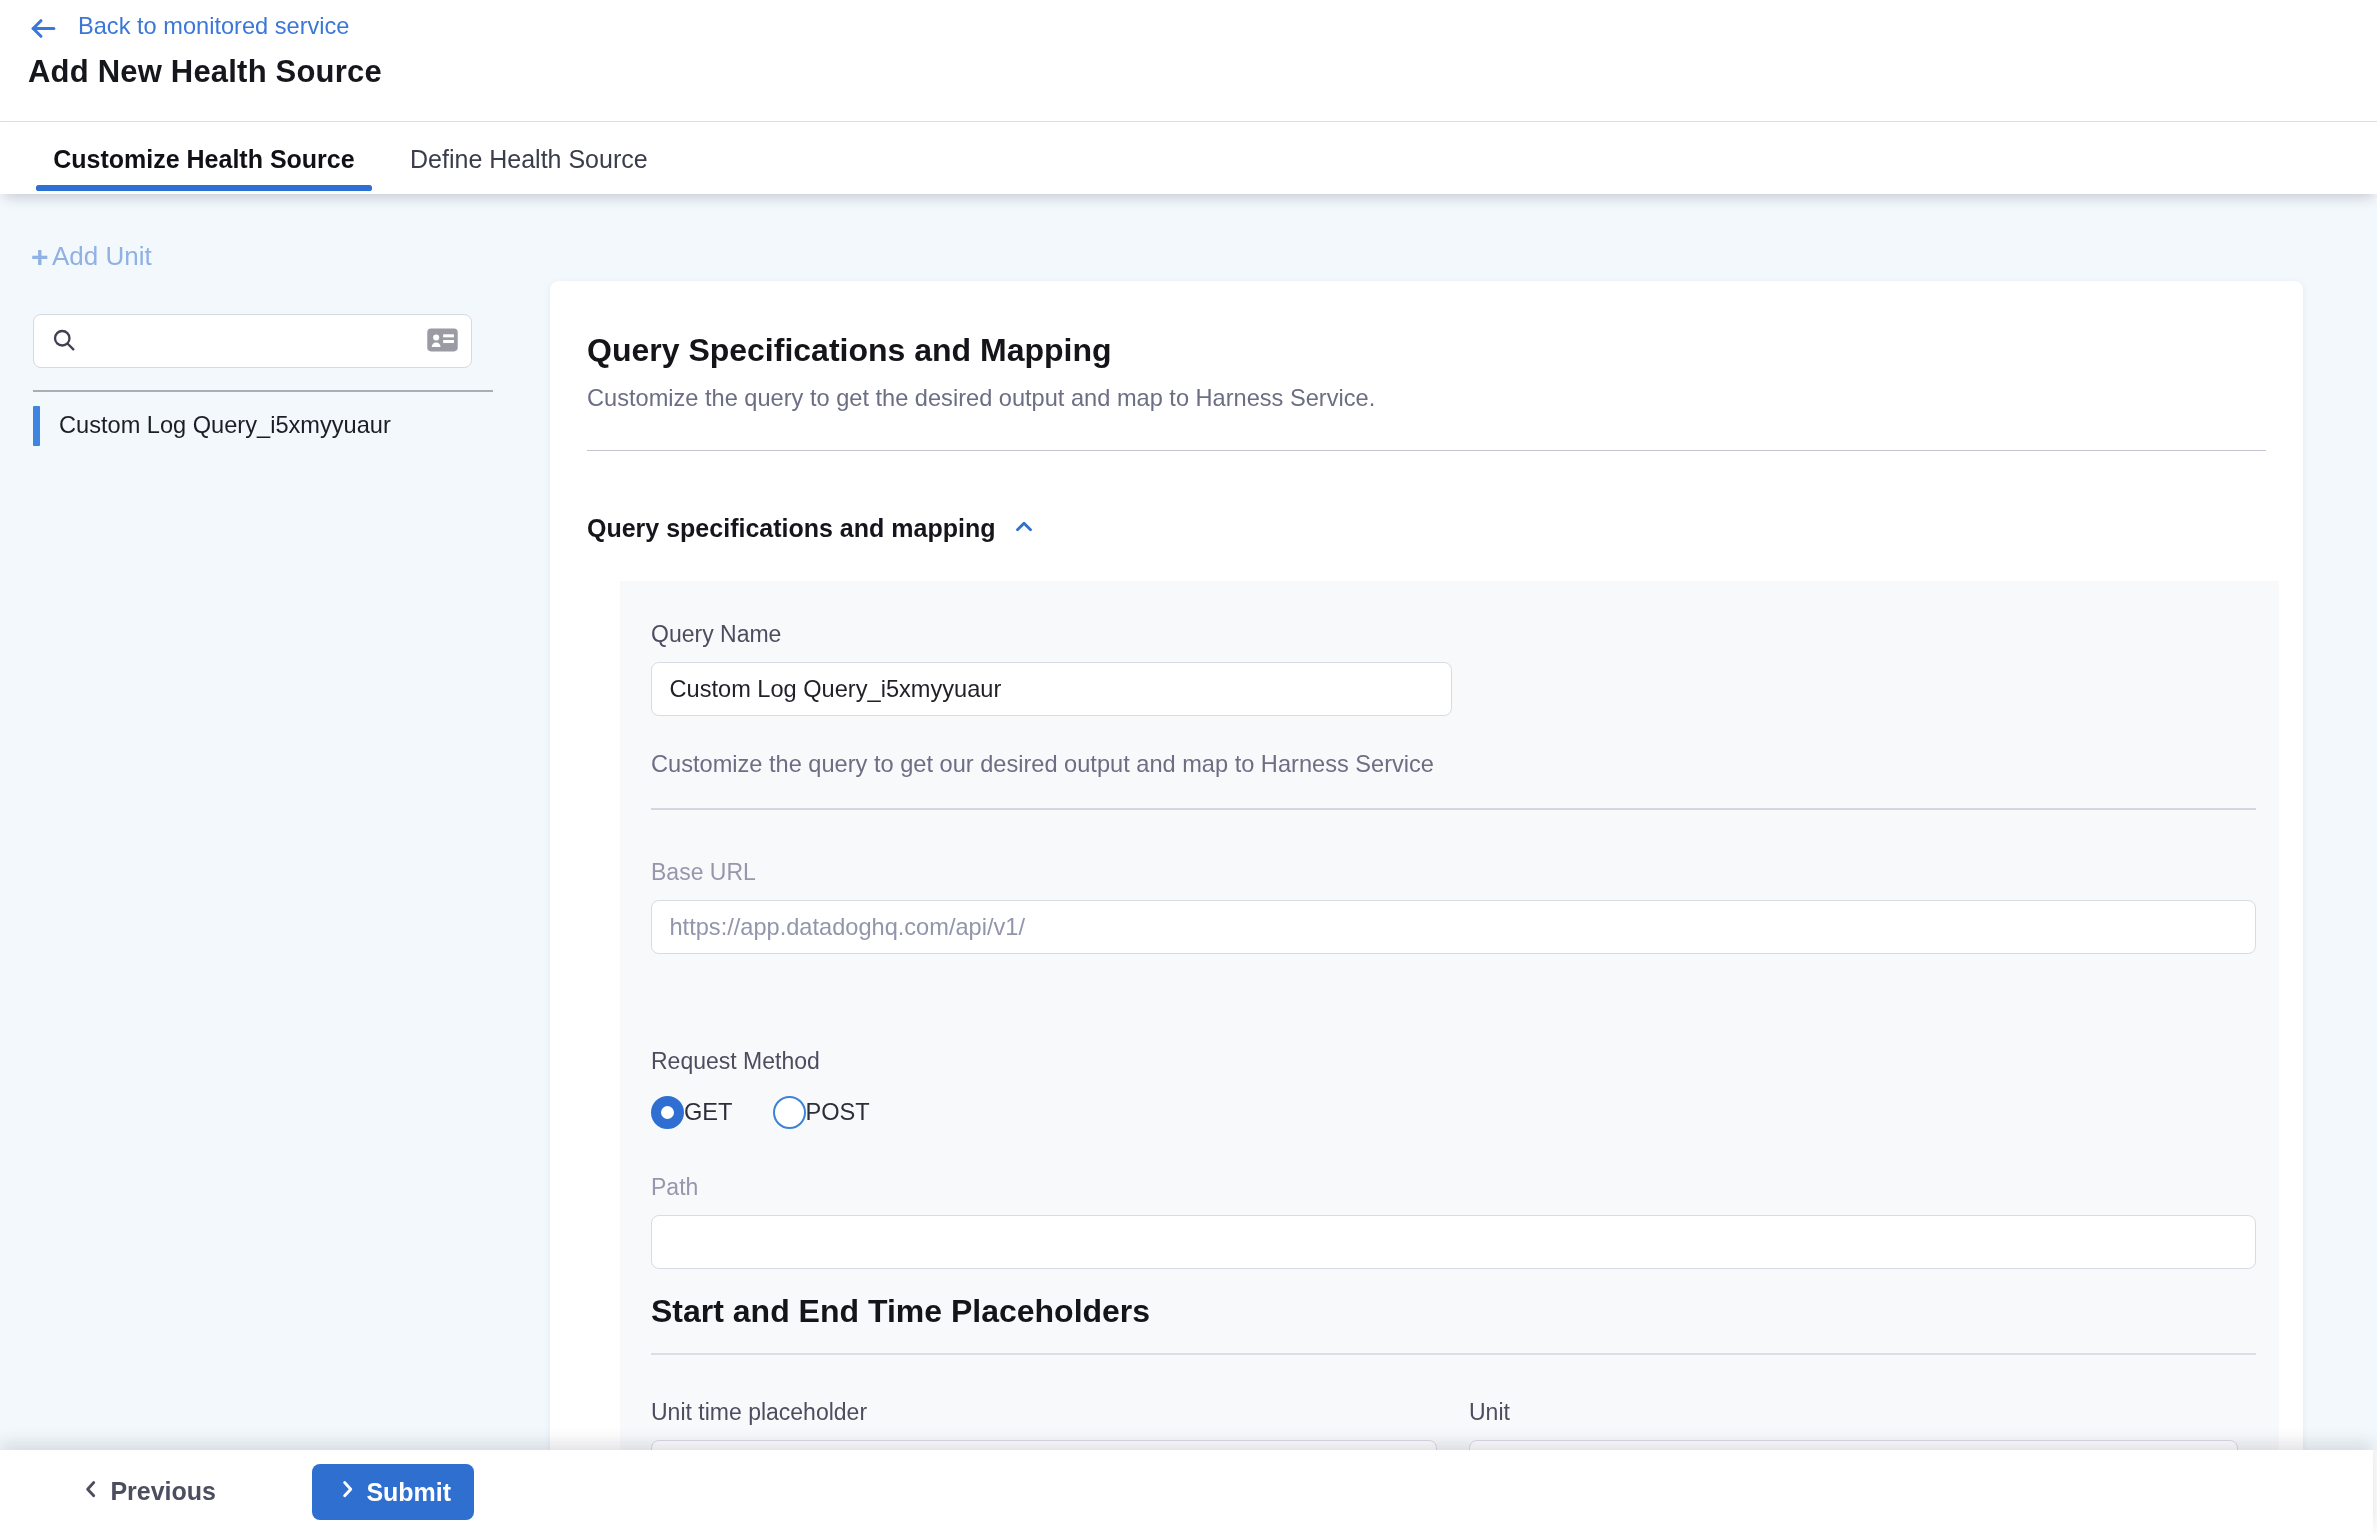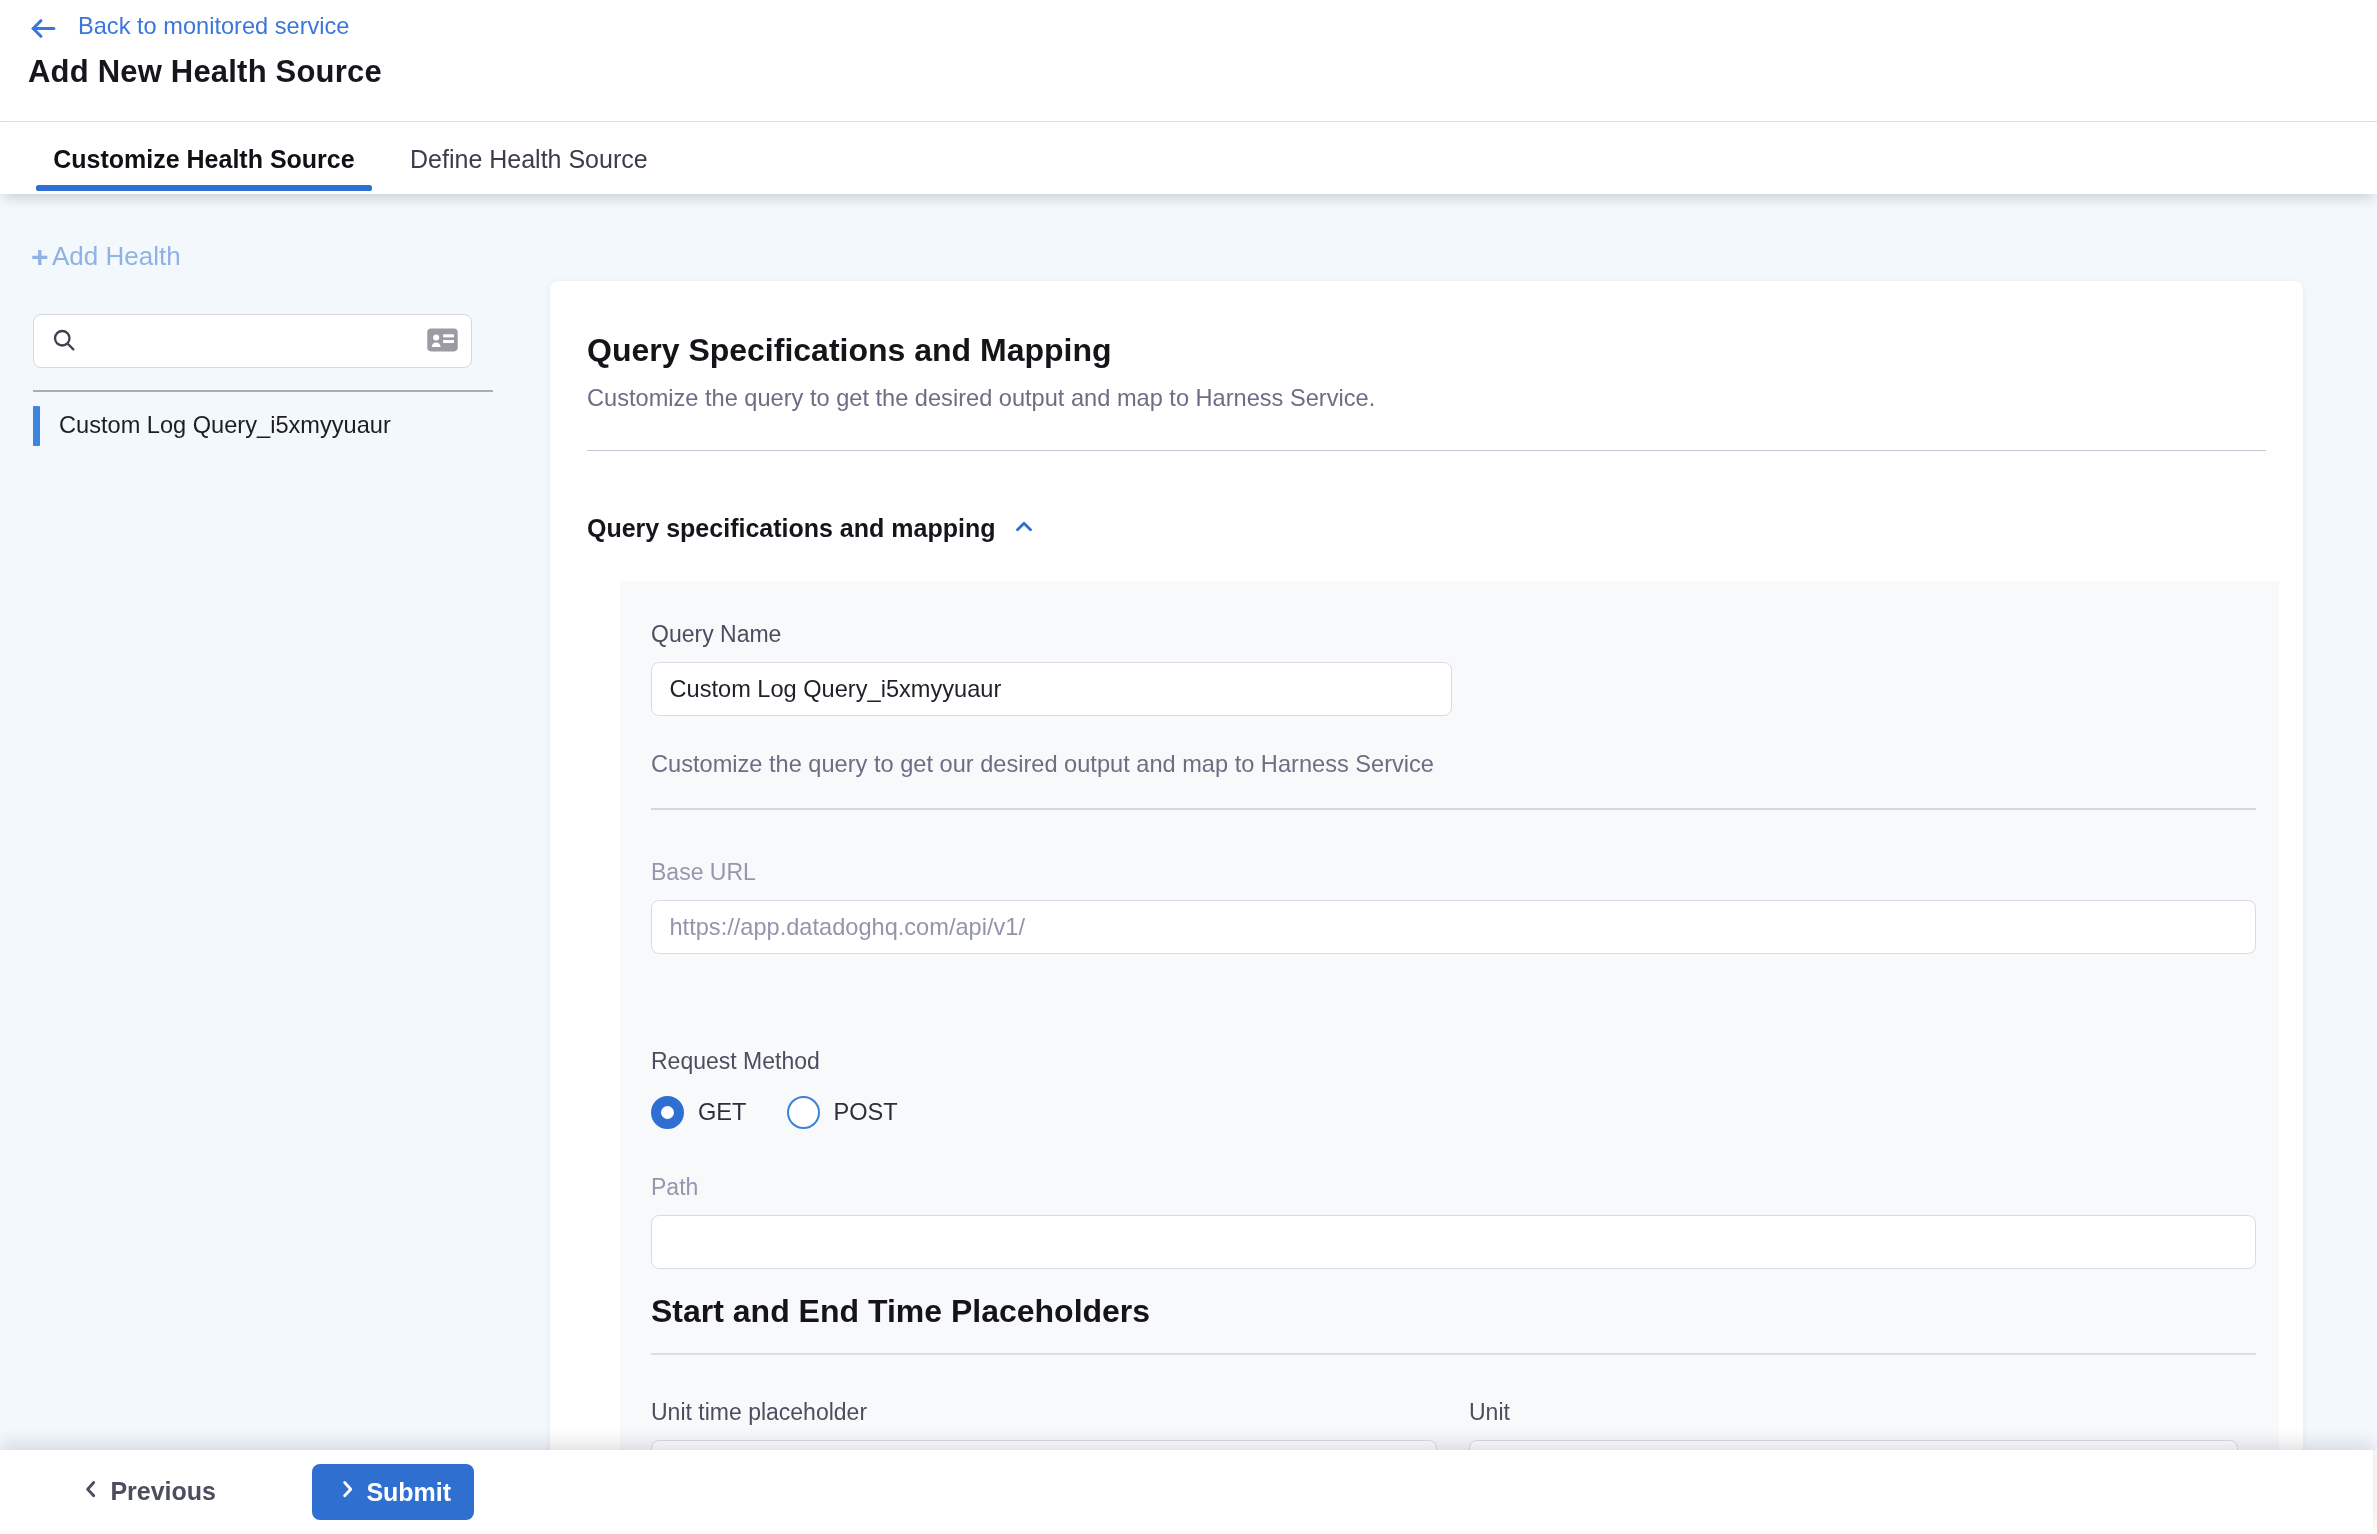--- a/index.html
+++ b/index.html
@@ -119,21 +119,21 @@
   .text-input::placeholder { color: #9295ab; }
   .w-name { width: 801px; }
   .w-full { width: 1605px; }
 
   .helper-text { margin-top: 35px; font-size: 23.6px; color: #6c6e84; }
   .panel-divider { margin-top: 30px; width: 1605px; height: 1.7px; background: #d4d5e0; }
 
   .base-url-group { margin-top: 49px; }
   .request-method-group { margin-top: 94px; }
   .radio-row { display: flex; align-items: center; gap: 40px; margin-top: 21px; }
-  .radio-option { display: flex; align-items: center; gap: 14px; cursor: pointer; }
+  .radio-option { display: flex; align-items: center; gap: 0; cursor: pointer; }
   .radio-circle {
     width: 33px; height: 33px; border-radius: 50%; background: #ffffff;
   }
   .radio-circle.checked { border: 10.5px solid #2f6fd2; }
   .radio-circle.unchecked { border: 2.6px solid #3b82d8; }
   .radio-label { font-size: 23.6px; color: #2c2e3a; }
 
   .path-group { margin-top: 45px; }
   .subheading {
     margin-top: 24px; font-size: 32px; font-weight: 700; color: #141419;
@@ -196,21 +196,21 @@
   <div class="tab">
     <span>Define Health Source</span>
   </div>
 </div>
 
 <div class="content">
 
   <div class="sidebar">
     <div class="add-query">
       <span class="plus">+</span>
-      <span>Add Health</span>
+      <span>Add Unit</span>
     </div>
 
     <div class="search-box">
       <span>
         <svg width="28" height="28" viewBox="0 0 24 24" fill="none" stroke="#3f4150" stroke-width="2" stroke-linecap="round">
           <circle cx="10.5" cy="10.5" r="6.2"></circle>
           <path d="M15.2 15.2L20 20"></path>
         </svg>
       </span>
       <input type="text" placeholder="" style="">

